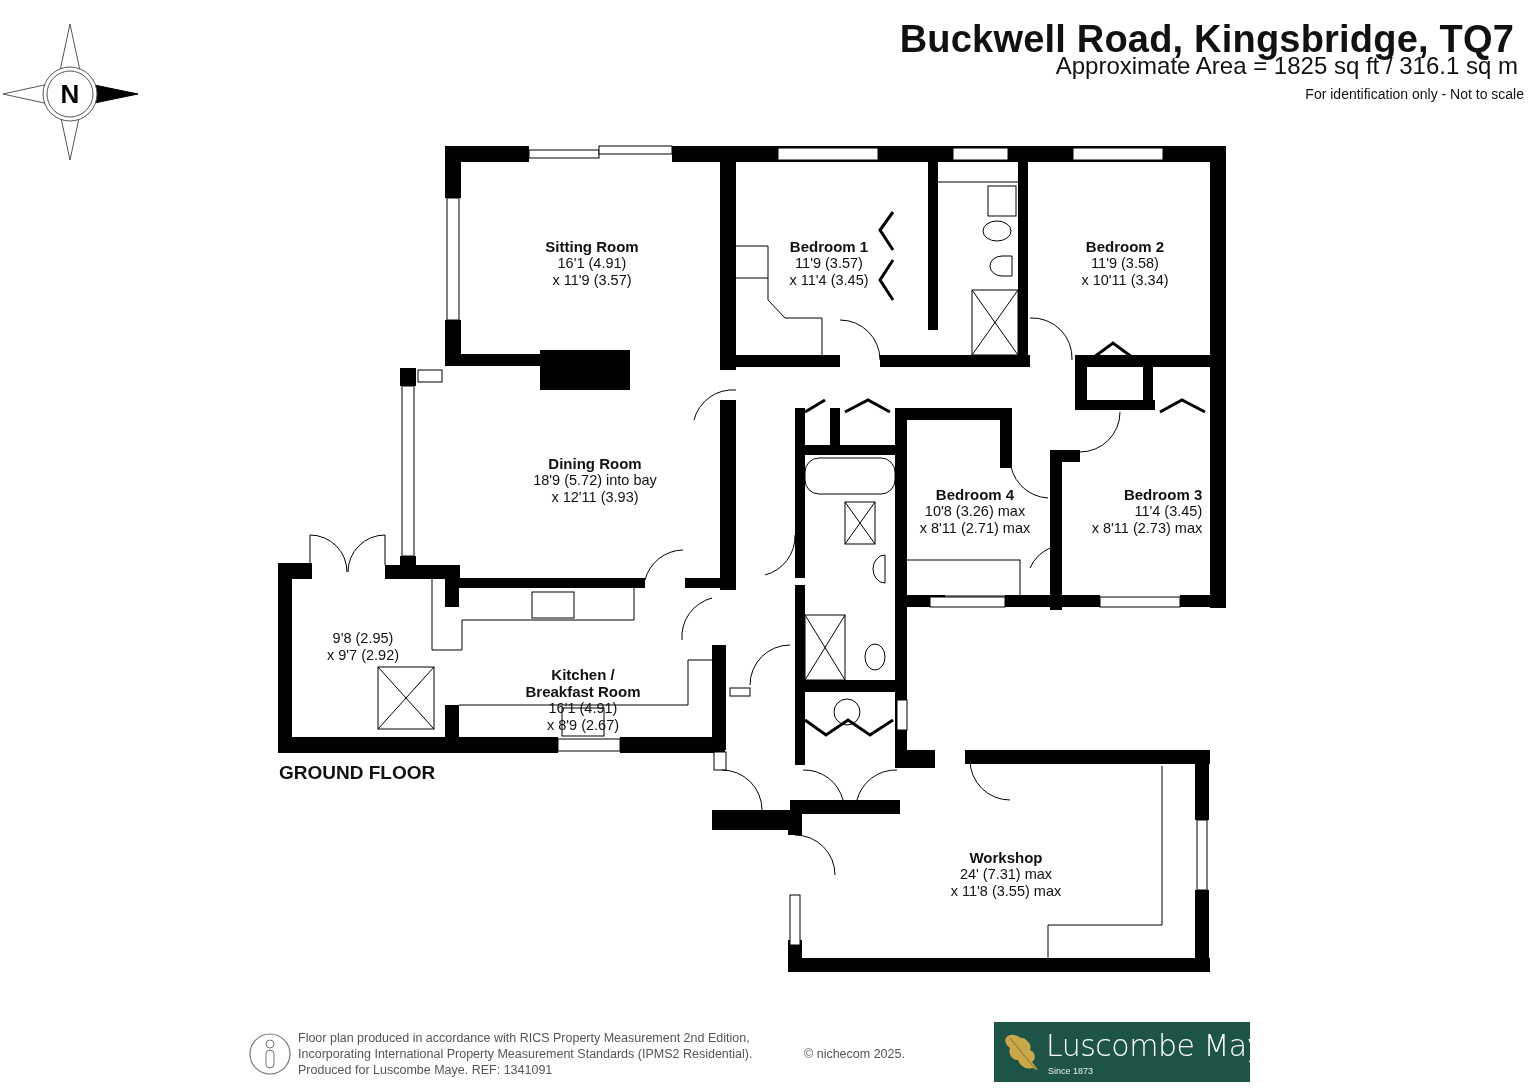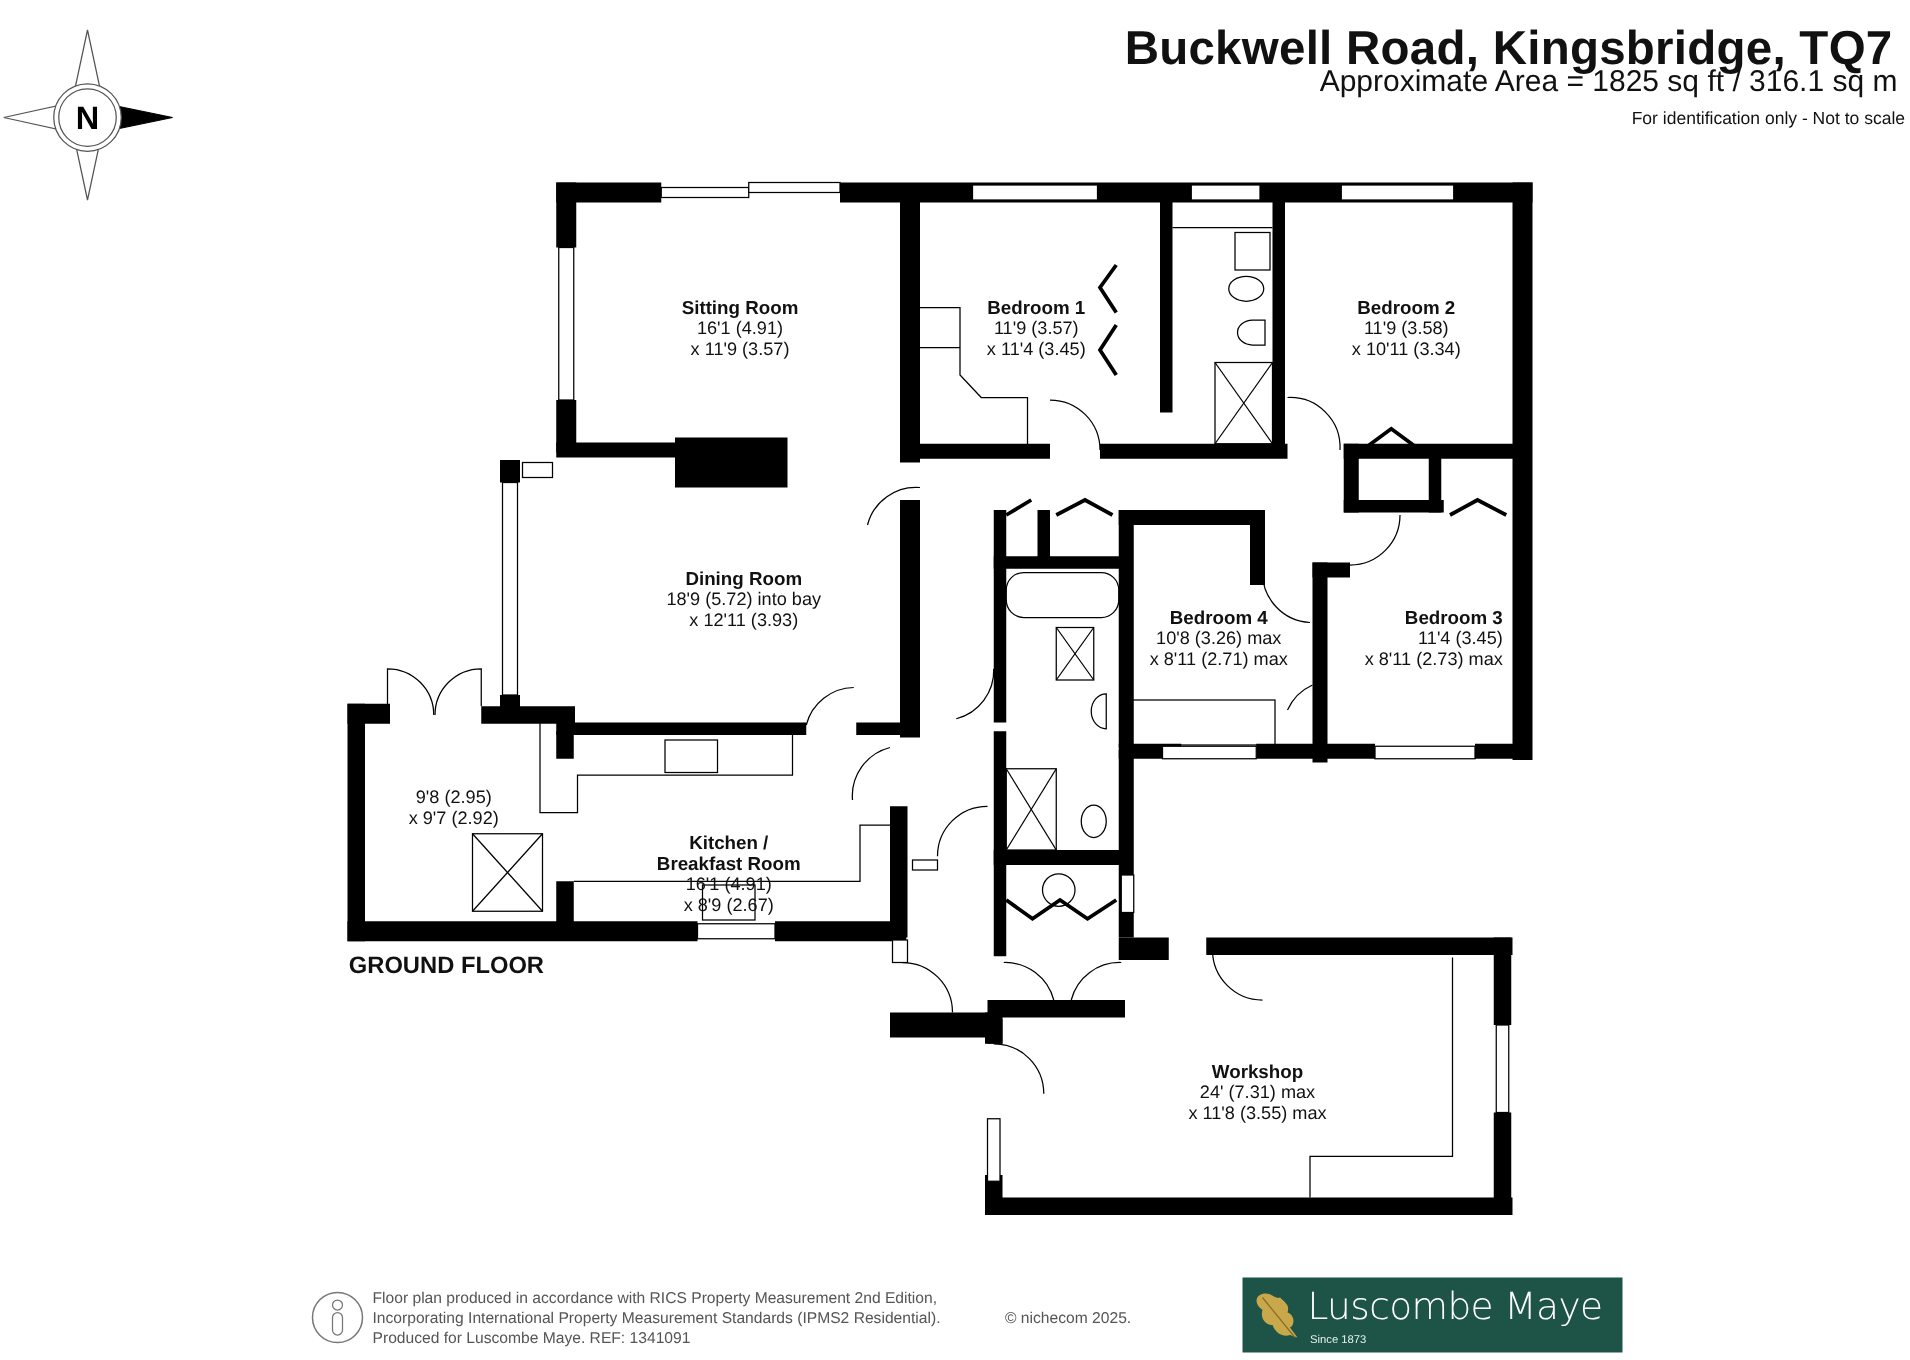--- a/index.html
+++ b/index.html
@@ -7,21 +7,21 @@
   .title{position:absolute;right:14px;top:2px;font-size:38px;font-weight:bold;letter-spacing:0.2px;white-space:nowrap;margin-top:16px;}
   .area{position:absolute;right:10px;top:52px;font-size:24px;white-space:nowrap;}
   .note{position:absolute;right:4px;top:86px;font-size:14px;white-space:nowrap;text-align:center;}
   .plan{position:absolute;left:0;top:0;}
   .lbl{position:absolute;text-align:center;font-size:14.5px;line-height:17px;white-space:nowrap;transform:translateX(-50%);}
   .lbl b{display:block;font-size:15px;}
   .floor-label{position:absolute;left:279px;top:762px;font-size:19px;font-weight:bold;text-align:right;}
   .footer-text{position:absolute;left:298px;top:1030px;font-size:12.5px;line-height:16px;color:#555;}
   .footer-text .copy{position:absolute;left:506px;top:16px;white-space:nowrap;}
   .rics{position:absolute;left:248px;top:1032px;}
-  .logo{position:absolute;left:994px;top:1022px;width:304px;height:60px;background:#1d5447;}
+  .logo{position:absolute;left:994px;top:1022px;width:256px;height:60px;background:#1d5447;}
   .logo .name{position:absolute;left:52px;top:6px;color:#fff;font-size:30px;font-family:"DejaVu Sans",sans-serif;font-weight:300;white-space:nowrap;letter-spacing:-0.5px;}
   .logo .since{position:absolute;left:54px;top:44px;color:#e8f0ec;font-size:9px;}
   .logo svg{position:absolute;left:8px;top:8px;}
   .compass{position:absolute;left:0;top:22px;}
 </style>
 </head>
 <body>
 
 <div class="title">Buckwell Road, Kingsbridge, TQ7</div>
 <div class="area">Approximate Area = 1825 sq ft / 316.1 sq m</div>

